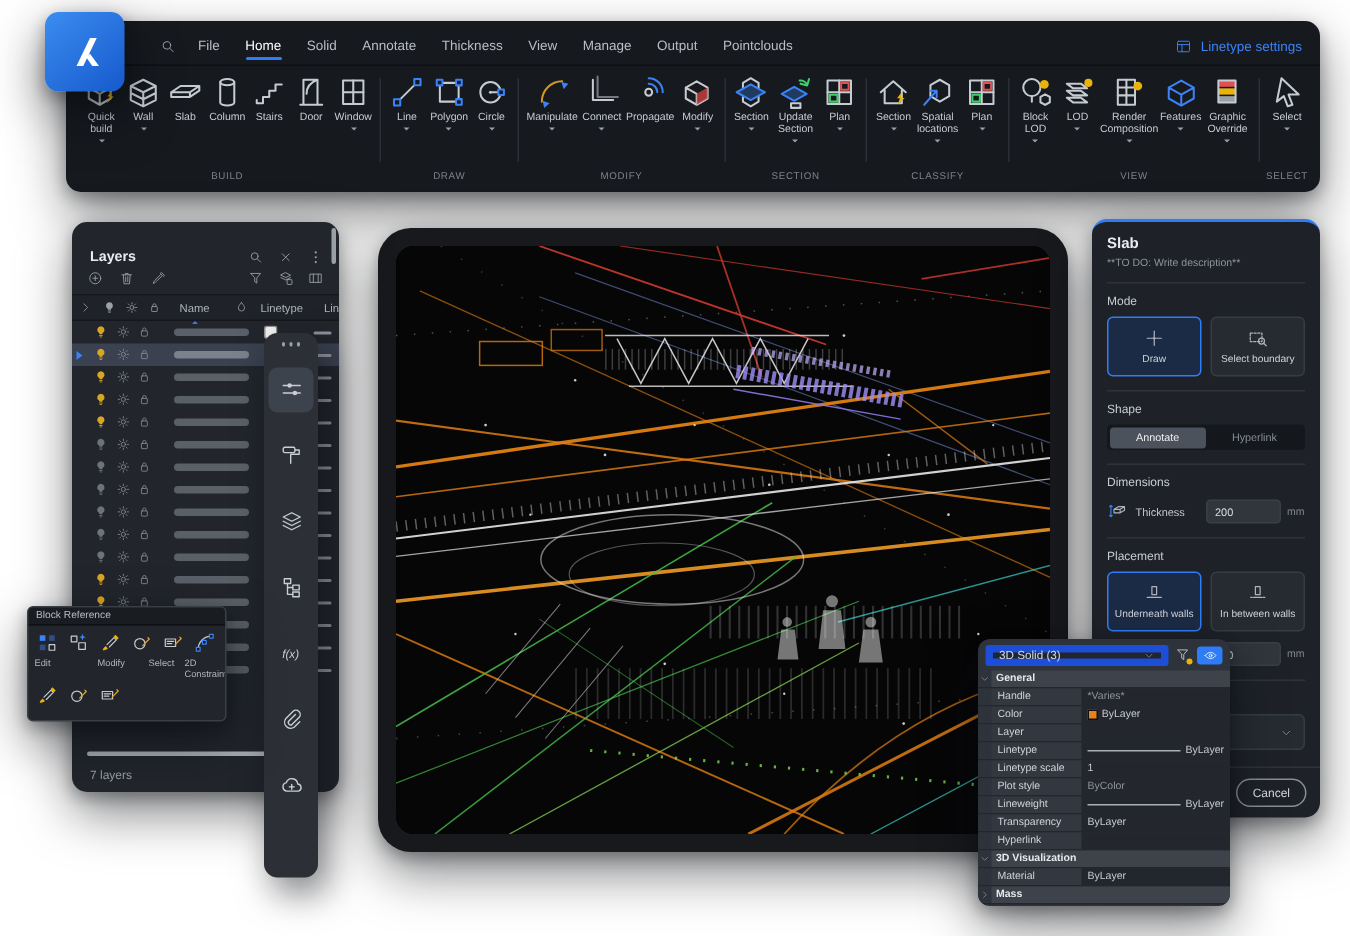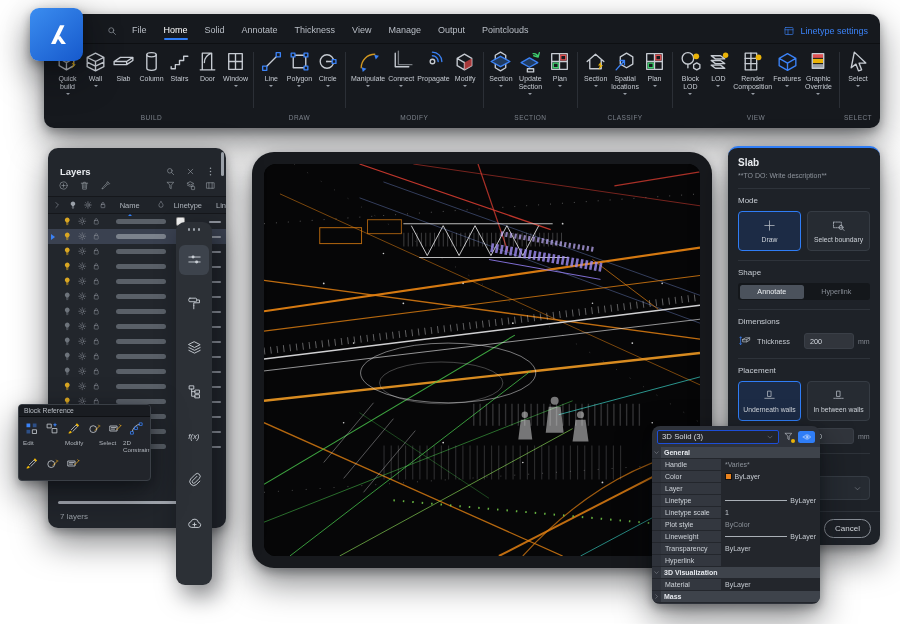--- a/index.html
+++ b/index.html
@@ -101,21 +101,21 @@
   .dropdown .dic{width:17px;height:12px;color:#9aa0a8;}
   .dropdown span{font-size:7.3px;color:#d0d5db;margin-left:7px;flex:1;}
   .dropdown .chv{width:9px;height:9px;color:#9aa0a8;}
   #slab-foot{position:absolute;left:0;right:0;bottom:0;height:34px;border-top:1px solid #2e333a;display:flex;align-items:center;justify-content:flex-end;gap:6px;padding:0 9px;}
   #create-btn{height:19px;min-width:52px;border-radius:10px;background:#2f7df6;color:#fff;font-size:8px;border:none;display:flex;align-items:center;justify-content:center;padding:0 10px;}
   #cancel-btn{height:19px;border-radius:10px;background:transparent;color:#d7dbe0;font-size:8px;border:1px solid #888e96;display:flex;align-items:center;justify-content:center;padding:0 10px;}
 
   
   #props-panel{position:absolute;left:652px;top:426px;width:168px;height:178px;background:#2e323a;border-radius:8px;z-index:25;overflow:hidden;color:#cfd4da;}
   #pp-head{display:flex;align-items:center;height:21px;padding:0 5px;gap:4px;}
-  #pp-select{flex:1;height:14px;background:#22252b;border:1px solid #1d4ed8;border-radius:2px;display:flex;align-items:center;padding:0 4px;}
+  #pp-select{flex:1;height:14px;background:#22252b;border:5px solid #1d4ed8;border-radius:2px;display:flex;align-items:center;padding:0 4px;}
   #pp-select span{font-size:7.8px;color:#d7dbe1;flex:1;}
   #pp-select .chv{width:8px;height:8px;color:#9aa0a8;}
   #pp-funnel{position:relative;width:11px;height:11px;color:#c8cdd3;}
   #pp-funnel i{position:absolute;right:-1px;bottom:-1px;width:4px;height:4px;border-radius:50%;background:#eab308;}
   #pp-eye{width:17px;height:12px;background:#2f7df6;border-radius:2.5px;display:flex;align-items:center;justify-content:center;color:#fff;}
   #pp-eye svg{width:10px;height:10px;}
   .prow{display:flex;height:12px;border-bottom:1px solid #23262c;font-size:7px;}
   .prow .gut{width:9px;background:#2e323a;display:flex;align-items:center;justify-content:center;color:#aeb4bc;}
   .prow .gut svg{width:7px;height:7px;}
   .prow.sec{font-weight:bold;}

